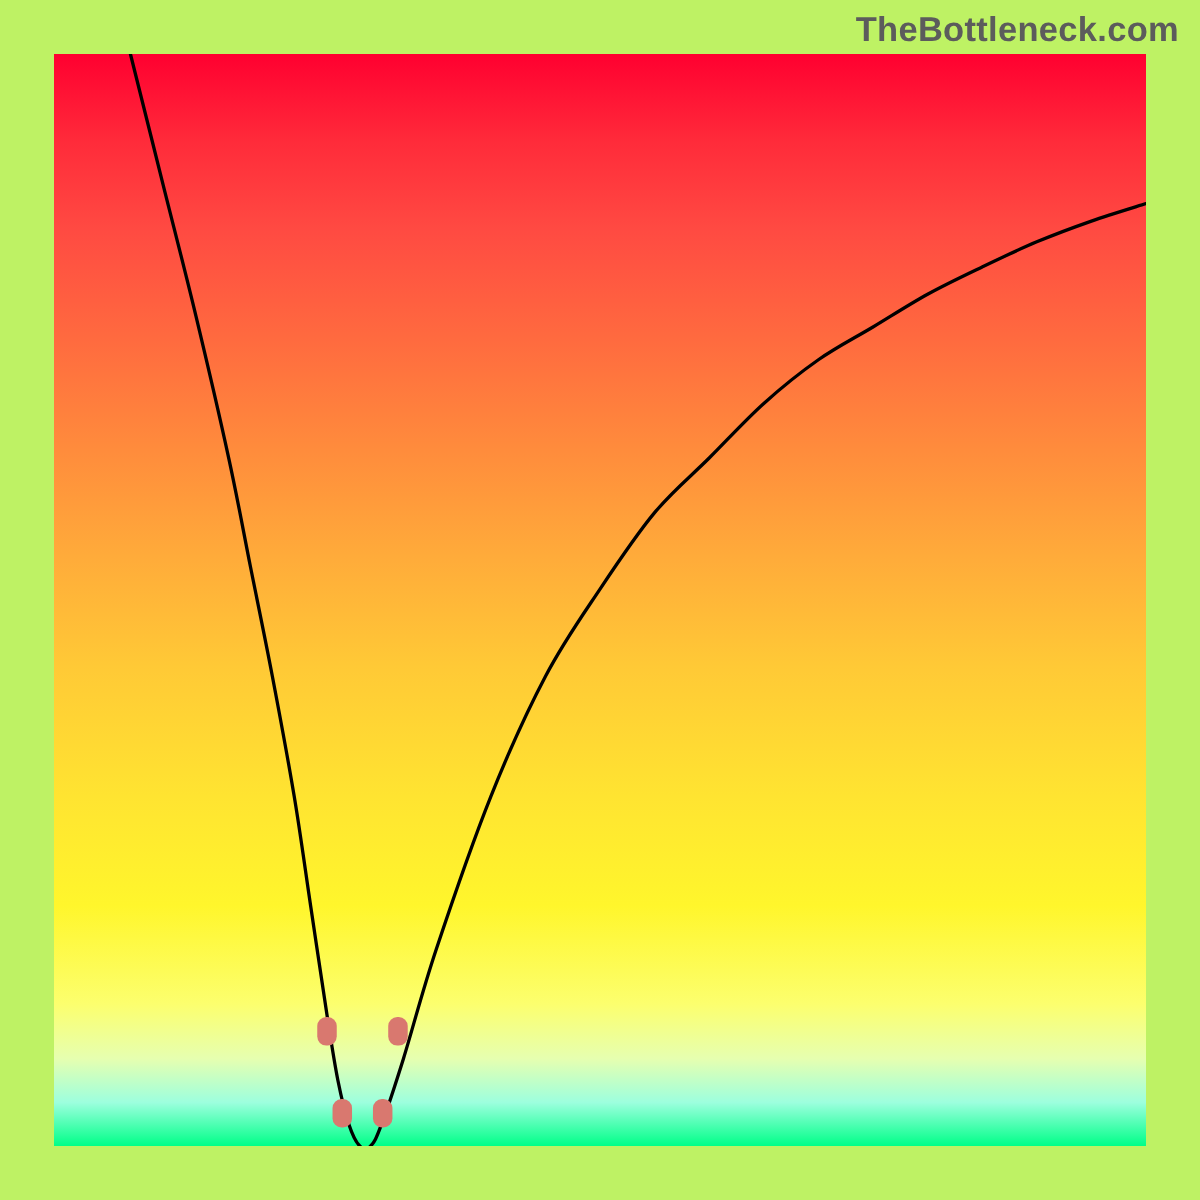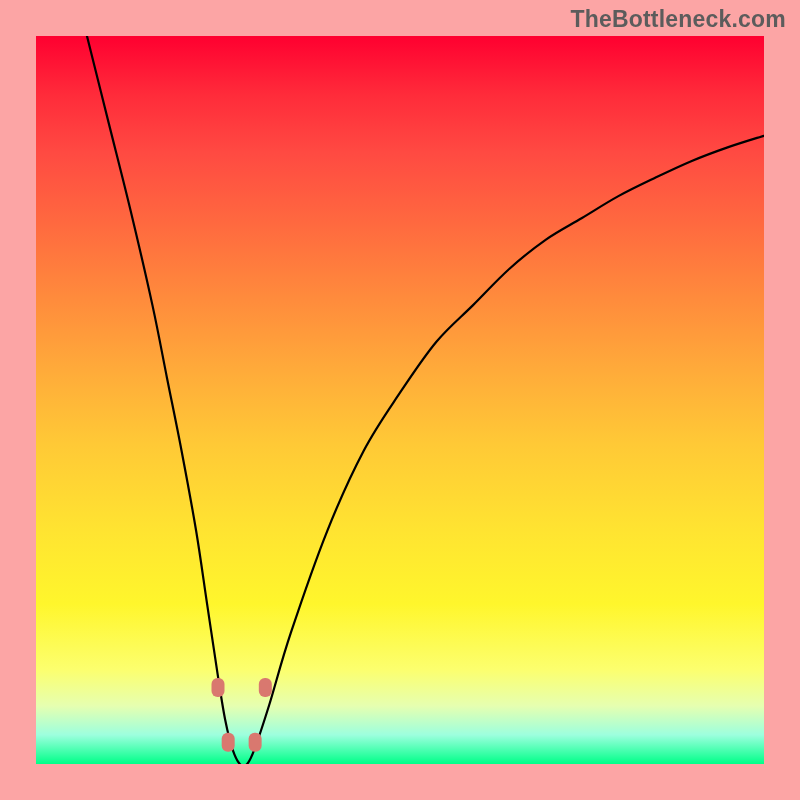--- a/index.html
+++ b/index.html
@@ -9,21 +9,21 @@
     height: 800px;
     background: #000000;
     overflow: hidden;
   }
   .frame {
     position: absolute;
     top: 0;
     left: 0;
     width: 800px;
     height: 800px;
-    background: #fca5a5;
+    background: #bef264;
   }
   .plot-area {
     position: absolute;
     top: 36px;
     left: 36px;
     width: 728px;
     height: 728px;
     background: linear-gradient(
       to bottom,
       #ff0030 0%,

